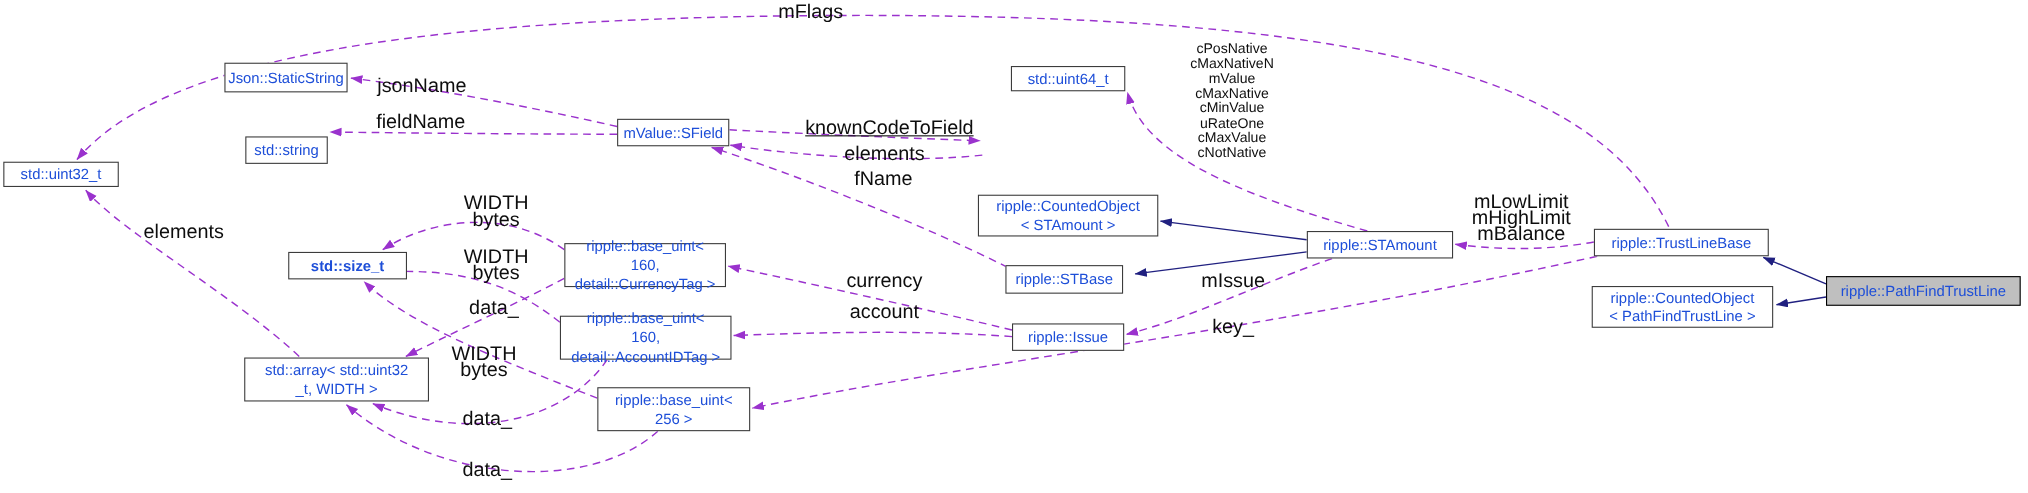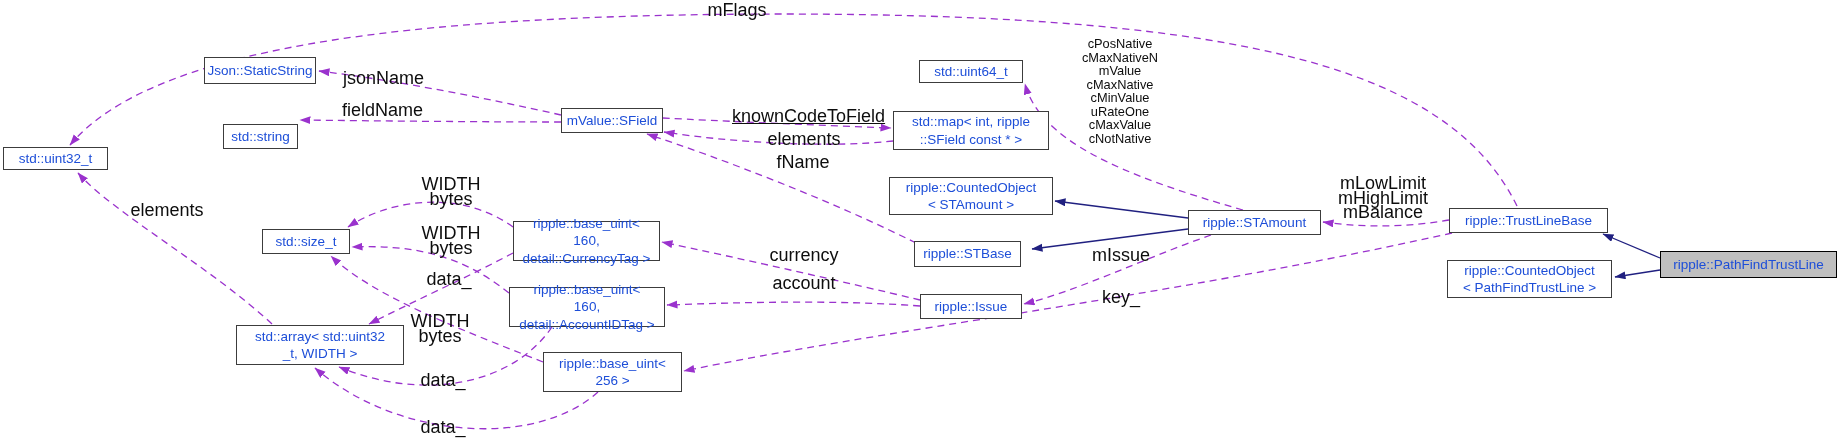--- a/index.html
+++ b/index.html
@@ -84,39 +84,37 @@
       <path d="M1188,218 L1055,201" marker-end="url(#arrowInherit)"></path>
       <path d="M1188,229 L1032,249" marker-end="url(#arrowInherit)"></path>
     </g>
   </svg>
 
   <div class="node" style="left:3px;top:147px;width:105px;height:23px;">std::uint32_t</div>
   <div class="node" style="left:204px;top:57px;width:112px;height:27px;">Json::StaticString</div>
   <div class="node" style="left:223px;top:108px;width:75px;height:25px;margin-top:16px;">std::string</div>
   <div class="node" style="left:561px;top:108px;width:102px;height:25px;">mValue::SField</div>
   <div class="node" style="left:919px;top:60px;width:104px;height:23px;">std::uint64_t</div>
-  <div class="node" style="left:893px;top:111px;width:156px;height:39px;">std::map&lt; int, ripple
-::SField const * &gt;</div>
   <div class="node" style="left:889px;top:177px;width:164px;height:38px;">ripple::CountedObject
 &lt; STAmount &gt;</div>
   <div class="node" style="left:914px;top:241px;width:107px;height:26px;">ripple::STBase</div>
   <div class="node" style="left:1188px;top:210px;width:133px;height:25px;">ripple::STAmount</div>
   <div class="node" style="left:920px;top:294px;width:102px;height:25px;">ripple::Issue</div>
   <div class="node" style="left:1449px;top:208px;width:159px;height:25px;">ripple::TrustLineBase</div>
   <div class="node main" style="left:1660px;top:251px;width:177px;height:27px;">ripple::PathFindTrustLine</div>
   <div class="node" style="left:1447px;top:260px;width:165px;height:38px;">ripple::CountedObject
 &lt; PathFindTrustLine &gt;</div>
-  <div class="node" style="left:262px;top:229px;width:88px;height:25px;">std::size_t</div>
+  <div class="node" style="left:262px;top:229px;width:108px;height:25px;font-weight:bold;">std::size_t</div>
   <div class="node" style="left:513px;top:221px;width:147px;height:40px;">ripple::base_uint&lt;
 160, detail::CurrencyTag &gt;</div>
   <div class="node" style="left:509px;top:287px;width:156px;height:40px;">ripple::base_uint&lt;
 160, detail::AccountIDTag &gt;</div>
   <div class="node" style="left:543px;top:352px;width:139px;height:40px;">ripple::base_uint&lt;
 256 &gt;</div>
-  <div class="node" style="left:222px;top:325px;width:168px;height:40px;margin-left:14px;">std::array&lt; std::uint32
+  <div class="node" style="left:222px;top:325px;width:168px;height:40px;">std::array&lt; std::uint32
 _t, WIDTH &gt;</div>
 
   <div class="elabel" style="left:697px;top:3px;width:80px;">mFlags</div>
   <div class="elabel" style="left:343px;top:71px;width:80px;">jsonName</div>
   <div class="elabel" style="left:342px;top:103px;width:80px;">fieldName</div>
   <div class="elabel underline" style="left:732px;top:109px;width:140px;">knownCodeToField</div>
   <div class="elabel" style="left:764px;top:132px;width:80px;">elements</div>
   <div class="elabel" style="left:763px;top:155px;width:80px;">fName</div>
   <div class="elabel small-lh" style="left:1060px;top:37px;width:120px;">cPosNative
 cMaxNativeN

